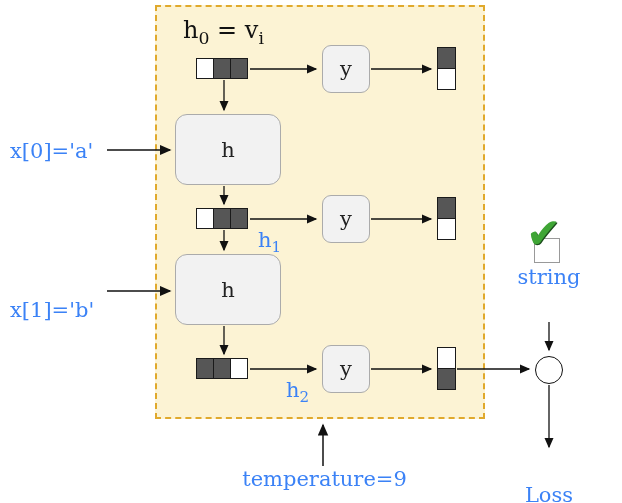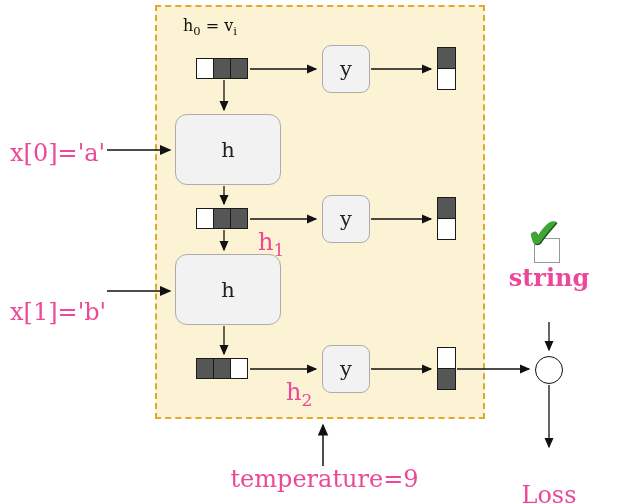--- a/index.html
+++ b/index.html
@@ -13,23 +13,23 @@
   .h-box { width:106px; height:71px; border-radius:12px; }
   .y-box { width:48px; height:48px; border-radius:9px; }
   .bar-h { position:absolute; display:flex; }
   .bar-v { position:absolute; display:flex; flex-direction:column; }
   .cell { border:1px solid #1a1a1a; background:#ffffff; }
   .bar-h .cell { width:18px; height:21px; margin-left:-1px; }
   .bar-h .cell:first-child { margin-left:0; }
   .bar-v .cell { width:19px; height:22px; margin-top:-1px; }
   .bar-v .cell:first-child { margin-top:0; }
   .cell.dark { background:var(--cell-dark,#565656); }
-  .label { position:absolute; font-size:24px; color:#ec4899; white-space:nowrap; }
+  .label { position:absolute; font-size:21px; color:#3b82f6; white-space:nowrap; }
   .label sub, .eq sub { font-size:0.72em; }
-  .eq { position:absolute; left:183px; top:16px; font-size:16px; color:#111; }
+  .eq { position:absolute; left:183px; top:16px; font-size:24px; color:#111; }
   .eq span { white-space:pre; }
   .center-text { text-align:center; line-height:23px; }
   .arrows { position:absolute; left:0; top:0; width:622px; height:503px; pointer-events:none; }
   .loss-circle { position:absolute; left:535px; top:356px; width:28px; height:28px;
                  border:1.5px solid #111; border-radius:50%; background:#ffffff; }
   .check-box { position:absolute; left:534px; top:238px; width:26px; height:25px;
                border:1px solid #999; background:#ffffff; }
   .check-glyph { position:absolute; left:526px; top:213px; font-size:42px; line-height:1;
                  color:var(--check-green,#3fa535); font-family:"DejaVu Sans", sans-serif;
                  text-shadow:1px 1px 0 #1d4d1d; }
@@ -90,21 +90,21 @@
     </div>
 
   <div class="label" style="left:10px; top:139px;">x[0]='a'</div>
   <div class="label" style="left:10px; top:280px;margin-top:18px;">x[1]='b'</div>
 
   <div class="label" style="left:258px; top:228px;"><span>h</span><sub>1</sub></div>
   <div class="label" style="left:258px; top:378px;margin-left:28px;"><span>h</span><sub>2</sub></div>
 
   <div class="check-box"></div>
   <div class="check-glyph">✔</div>
-  <div class="label center-text" style="left:499px; top:266px; width:100px;font-weight:bold;">
+  <div class="label center-text" style="left:499px; top:266px; width:100px;">
     <span>string</span><br>
   </div>
 
   <div class="loss-circle"></div>
 
   <div class="label center-text" style="left:499px; top:452px; width:100px;margin-top:32px;">Loss</div>
 
   <div class="label center-text" style="left:227px; top:468px; width:195px;">temperature=9</div>
 
   <svg class="arrows" viewBox="0 0 622 503" xmlns="http://www.w3.org/2000/svg">

